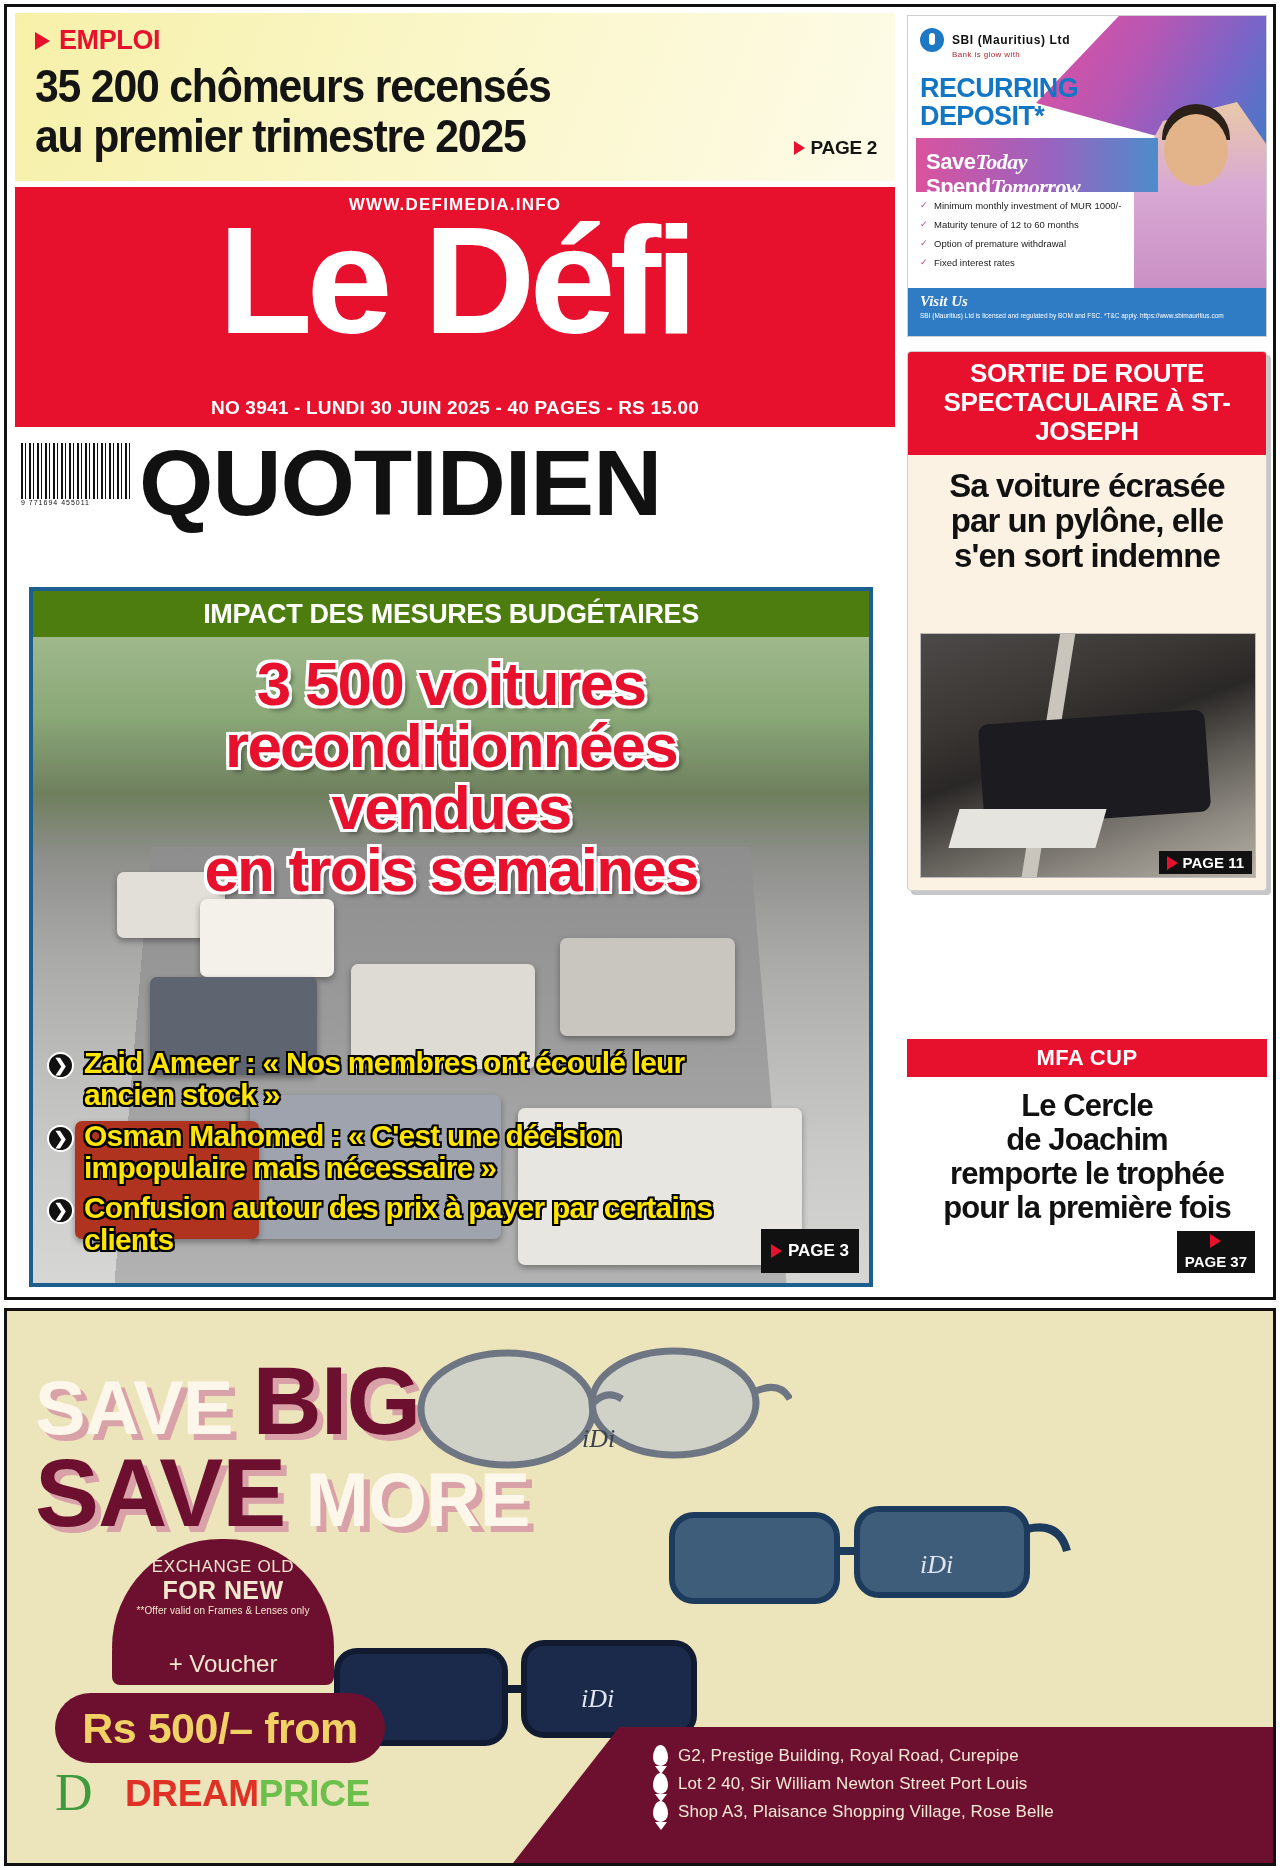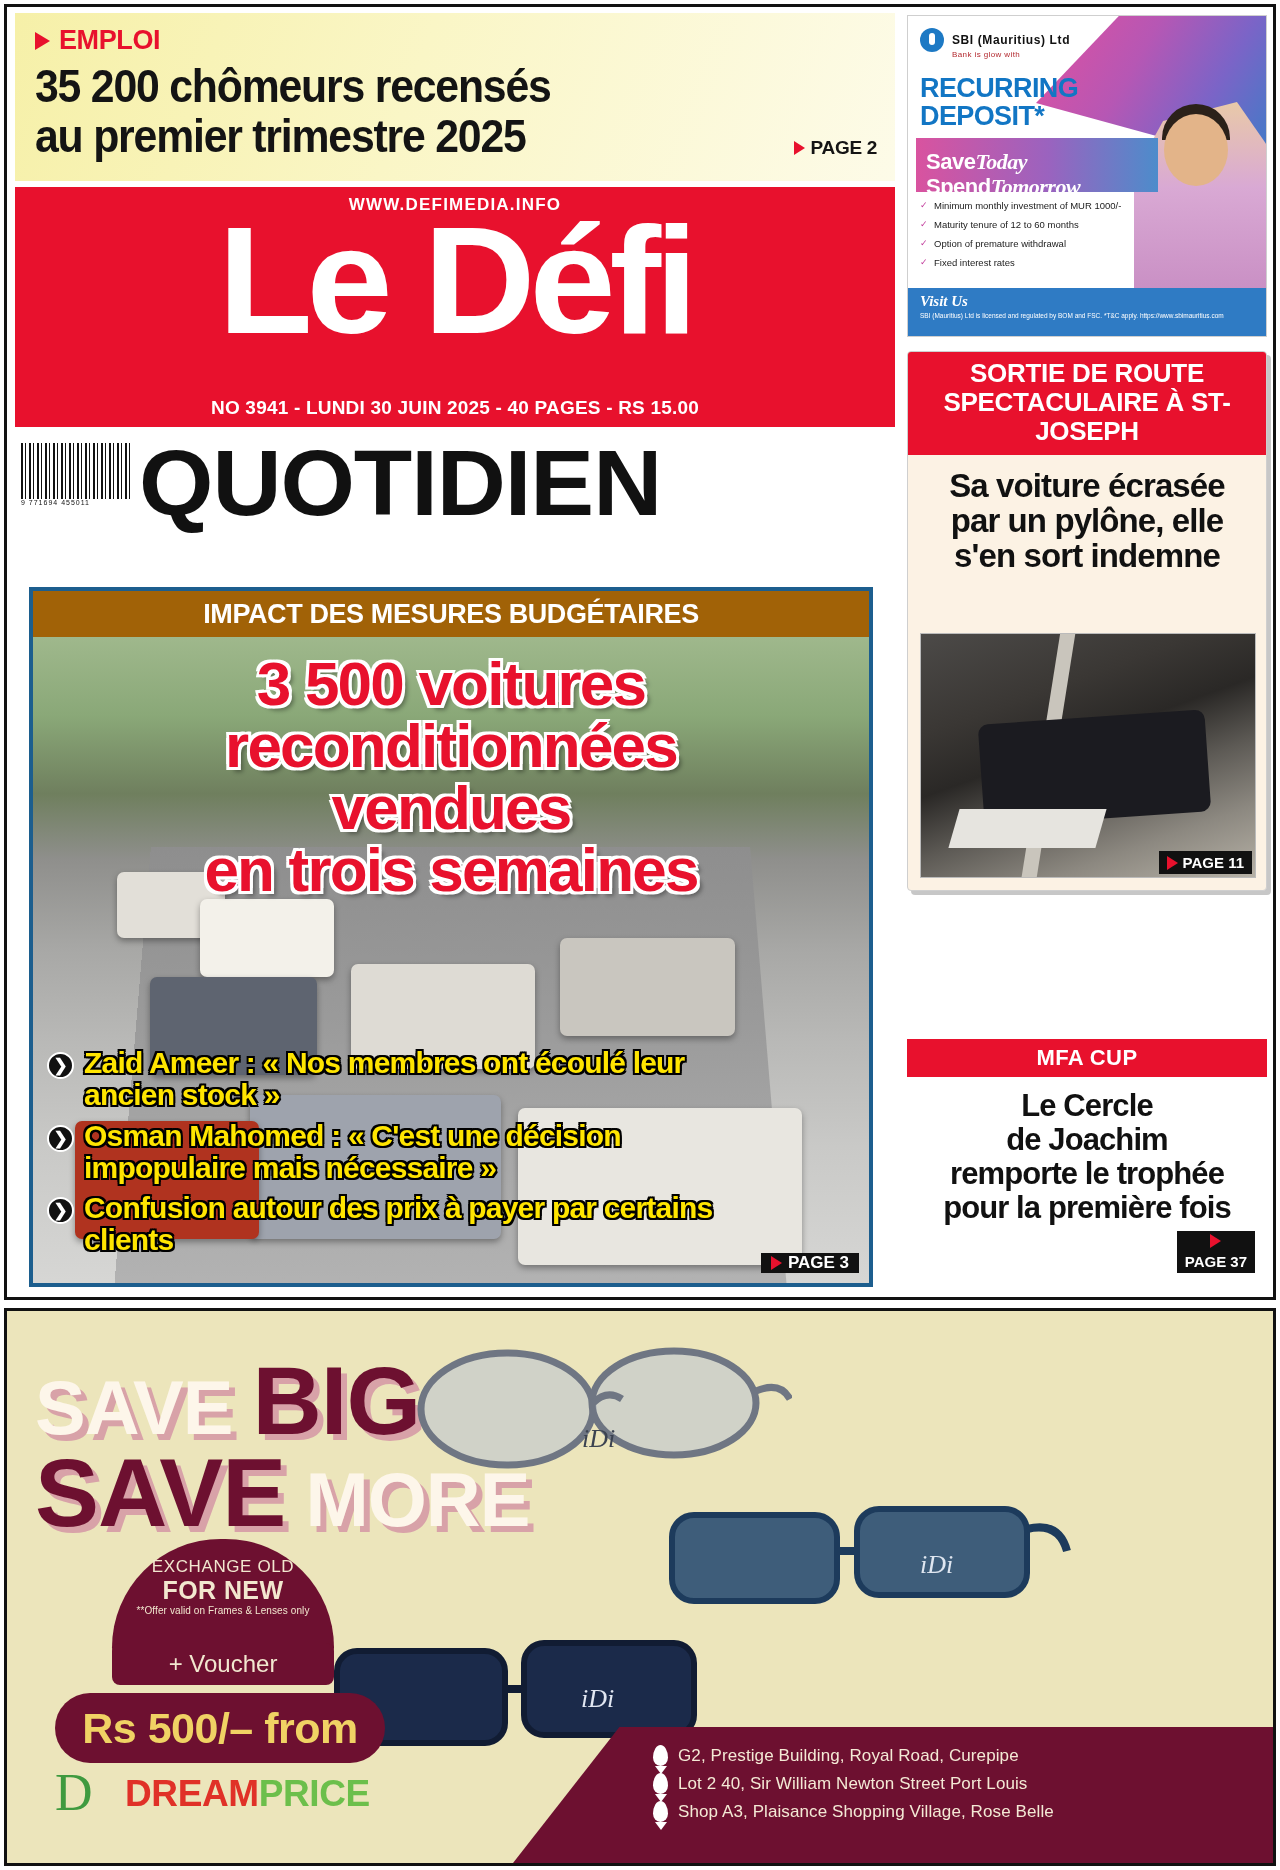--- a/index.html
+++ b/index.html
@@ -80,21 +80,21 @@
     color:#fff;font-size:152px;font-weight:bold;letter-spacing:-6px;line-height:1.05;white-space:nowrap;}
   .mh-issue{position:absolute;bottom:8px;left:50%;transform:translateX(-50%);
     color:#fff;font-size:19px;font-weight:bold;letter-spacing:0.2px;white-space:nowrap;}
   .quotidien{position:absolute;left:132px;top:424px;font-size:92px;font-weight:bold;color:#111;letter-spacing:-1px;transform:scaleX(1.04);transform-origin:left top;}
   .barcode{position:absolute;left:14px;top:436px;width:110px;height:56px;
     background: repeating-linear-gradient(90deg,#111 0,#111 2px,#fff 2px,#fff 4px,#111 4px,#111 5px,#fff 5px,#fff 8px);}
   .barcode-num{position:absolute;left:14px;top:492px;font-size:7px;letter-spacing:1px;color:#111;}
 
   
   .mainstory{position:absolute;left:22px;top:580px;width:844px;height:700px;border:4px solid #1c5e8e;background:#7d9a6a;overflow:hidden;}
-  .ms-banner{position:relative;height:46px;background:#a16207;color:#fff;display:flex;align-items:center;justify-content:center;
+  .ms-banner{position:relative;height:46px;background:#4d7c0f;color:#fff;display:flex;align-items:center;justify-content:center;
     font-size:27px;font-weight:bold;letter-spacing:-0.4px;z-index:4;}
   .ms-photo{position:absolute;left:0;top:46px;width:100%;height:654px;
     background:
       linear-gradient(180deg,#9fb88c 0%,#8aa878 12%,#6f7f5e 24%,#8f8f8c 34%,#a8a8a6 48%,#b9b9b7 62%,#c9c9c7 78%,#d7d7d5 100%);
     z-index:1;}
   .road{position:absolute;left:12%;top:30%;width:76%;height:70%;
     background:linear-gradient(180deg,#8e8e8e 0%,#9a9a9a 40%,#b4b4b4 100%);transform:perspective(400px) rotateX(6deg);}
   .car{position:absolute;border-radius:7px;box-shadow:0 3px 6px rgba(0,0,0,0.35);}
   .ms-head{position:absolute;left:0;top:62px;width:100%;z-index:5;text-align:center;
     font-size:62px;line-height:1.0;font-weight:bold;color:#e8112d;letter-spacing:-1.8px;
@@ -104,21 +104,21 @@
       5px 5px 4px rgba(0,0,0,0.35);
     padding: 0 14px;}
   .ms-bullets{position:absolute;left:14px;bottom:18px;width:700px;z-index:6;}
   .ms-bullets li{list-style:none;display:flex;gap:10px;margin-bottom:9px;align-items:flex-start;}
   .chev{flex:0 0 auto;width:27px;height:27px;border-radius:50%;background:#111;border:2px solid #fff;
     color:#fff;font-size:17px;font-weight:bold;display:flex;align-items:center;justify-content:center;margin-top:5px;}
   .ms-btxt{font-size:30px;line-height:1.06;font-weight:bold;color:#ffe500;letter-spacing:-0.8px;
     text-shadow:-1.6px 0 #000,1.6px 0 #000,0 -1.6px #000,0 1.6px #000,
       -2px -2px 0 #000,2px -2px 0 #000,-2px 2px 0 #000,2px 2px 0 #000;}
   .pagebadge-dark{position:absolute;right:10px;bottom:10px;z-index:7;background:#111;color:#fff;
-    display:flex;align-items:center;gap:6px;padding:0 10px;font-size:17px;font-weight:bold;}
+    display:flex;align-items:center;gap:6px;padding:12px 10px;font-size:17px;font-weight:bold;}
 
   
   .sidebox{position:absolute;left:900px;top:344px;width:360px;height:540px;background:#fcf2e4;
     border:1px solid #cfcfcf;border-radius:4px;box-shadow:4px 4px 0 rgba(0,0,0,0.22);overflow:hidden;}
   .sb-kicker{background:#e8112d;color:#fff;text-align:center;padding:7px 6px 9px;
     font-size:26px;font-weight:bold;line-height:1.12;letter-spacing:-0.3px;}
   .sb-head{padding:14px 12px 10px;text-align:center;font-size:33px;line-height:1.06;font-weight:bold;color:#111;letter-spacing:-0.9px;}
   .sb-photo{position:absolute;left:12px;bottom:12px;width:336px;height:245px;overflow:hidden;border:1px solid #bbb;
     background:linear-gradient(160deg,#4c4a48 0%,#3a3734 28%,#2a2826 45%,#5d5a55 62%,#8c8880 80%,#b6b1a6 100%);}
   .sb-pylon{position:absolute;left:36%;top:-6%;width:15px;height:112%;background:#c9c5bc;transform:rotate(9deg);}

